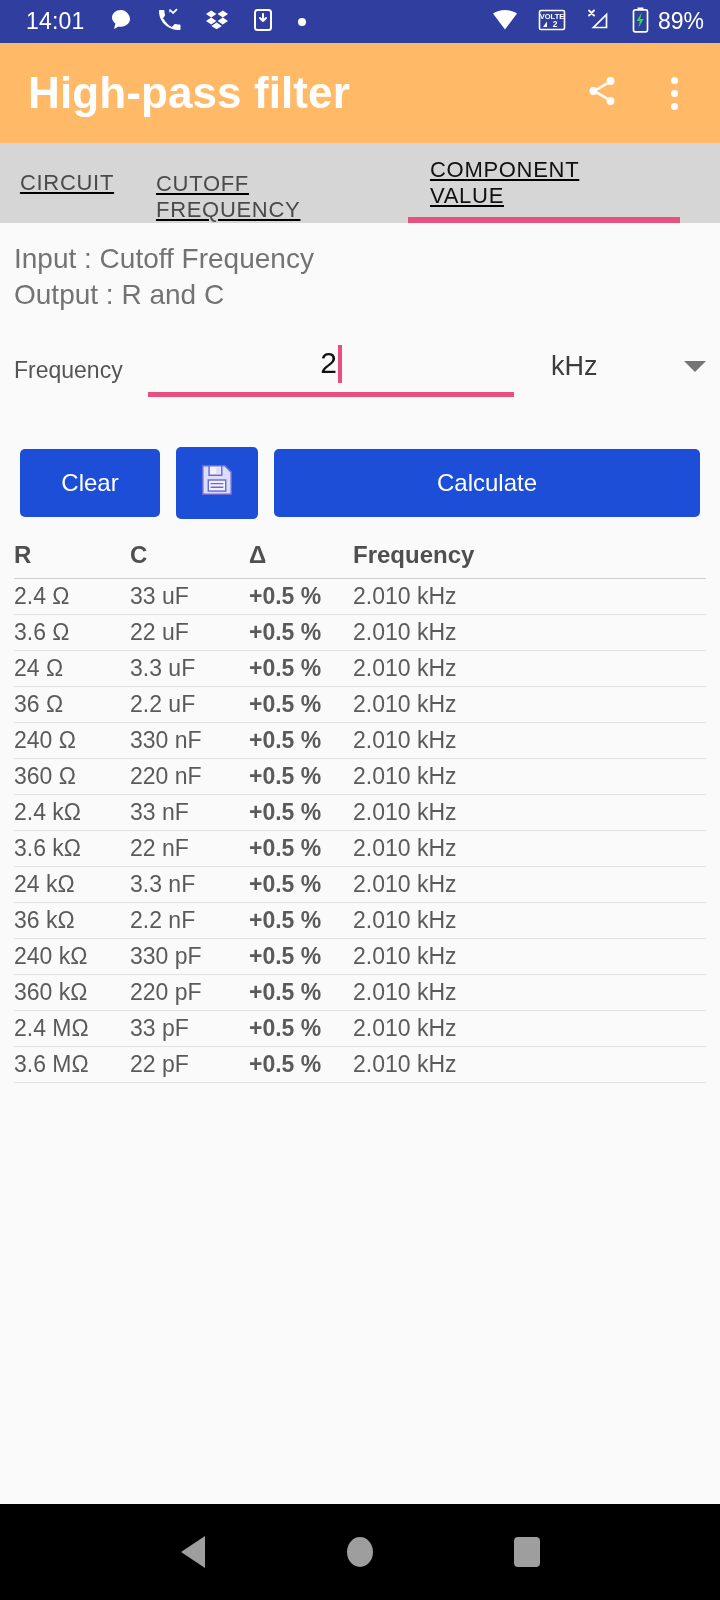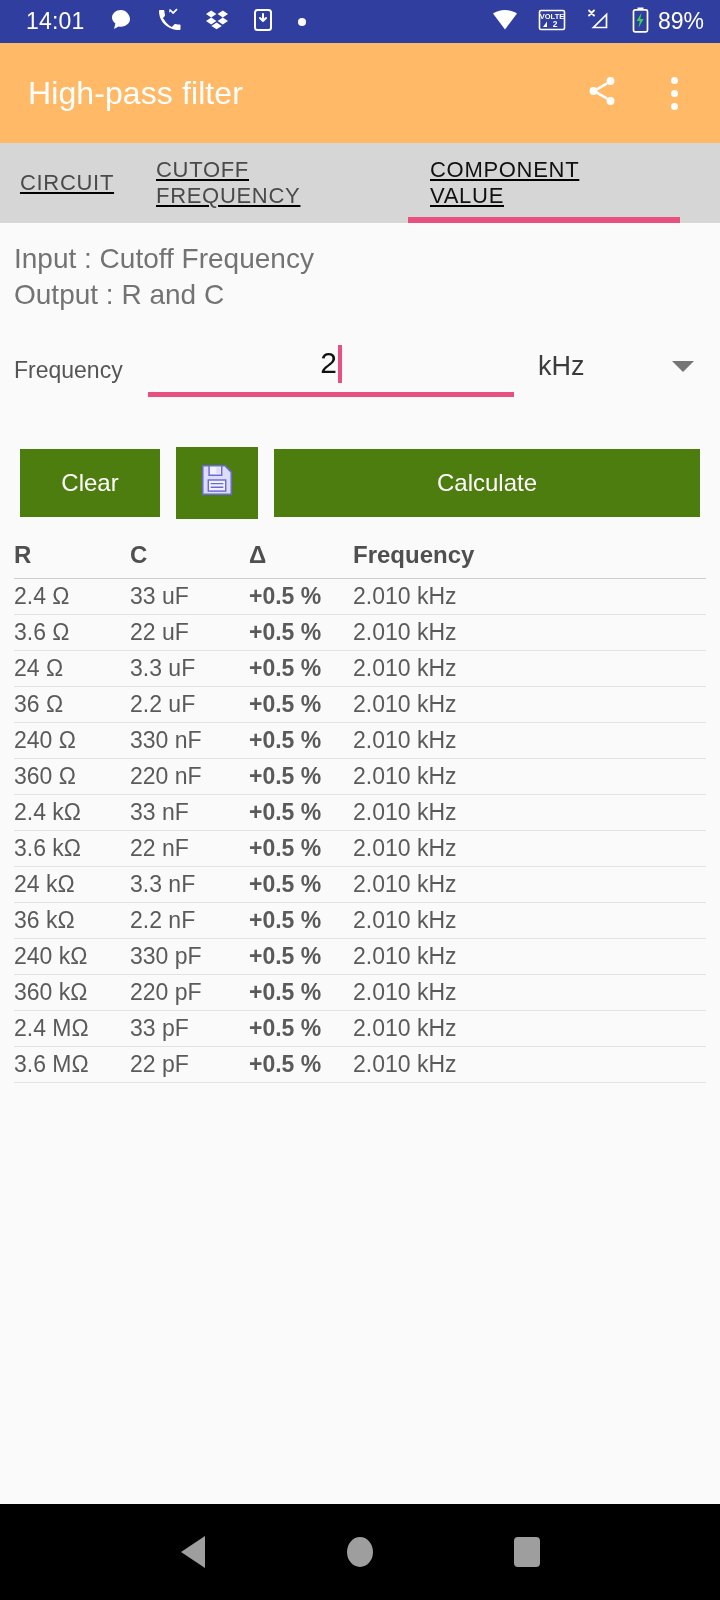--- a/index.html
+++ b/index.html
@@ -59,22 +59,22 @@
   .app-bar {
     height: 100px;
     background: #FFB967;
     display: flex;
     align-items: center;
     padding: 0 22px 0 28px;
     flex: 0 0 auto;
   }
   .app-title {
     color: #ffffff;
-    font-size: 32px;
-    font-weight: 400;
+    font-size: 44px;
+    font-weight: 700;
     letter-spacing: 0.1px;
   }
   .app-actions {
     margin-left: auto;
     display: flex;
     align-items: center;
     gap: 24px;
   }
   .action-btn {
     width: 48px;
@@ -113,21 +113,21 @@
     align-items: center;
     justify-content: center;
     font-size: 22px;
     letter-spacing: 0.7px;
     color: #4a4a4a;
     cursor: pointer;
     position: relative;
     padding: 0 22px;
   }
   .tab.tab-circuit { width: 134px; }
-  .tab.tab-cutoff  { width: 274px; }
+  .tab.tab-cutoff  { width: 274px; align-items: flex-end; }
   .tab.tab-compval { width: 272px; color: #111111; }
   .tab-indicator {
     position: absolute;
     left: 408px;
     bottom: 0;
     width: 272px;
     height: 6px;
     background: #E8517F;
   }
 
@@ -189,21 +189,21 @@
   }
   .freq-underline {
     position: absolute;
     left: 0;
     right: 0;
     bottom: -2px;
     height: 5px;
     background: #E8517F;
   }
   .unit-select {
-    margin-left: 24px;
+    margin-left: 37px;
     width: 170px;
     height: 60px;
     display: flex;
     align-items: center;
     cursor: pointer;
     padding-top: 4px;
   }
   .unit-text {
     font-size: 27px;
     color: #3c3c3c;
@@ -219,23 +219,23 @@
 
   
   .btn-row {
     display: flex;
     align-items: center;
     gap: 16px;
     padding: 0 20px 0 20px;
     margin-top: 42px;
   }
   .btn {
-    background: #4d7c0f;
+    background: #1d4ed8;
     border: none;
-    border-radius: 0;
+    border-radius: 5px;
     color: #ffffff;
     font-size: 24px;
     font-family: "Liberation Sans", sans-serif;
     cursor: pointer;
     height: 68px;
     display: flex;
     align-items: center;
     justify-content: center;
   }
   .btn-clear { width: 140px; }

